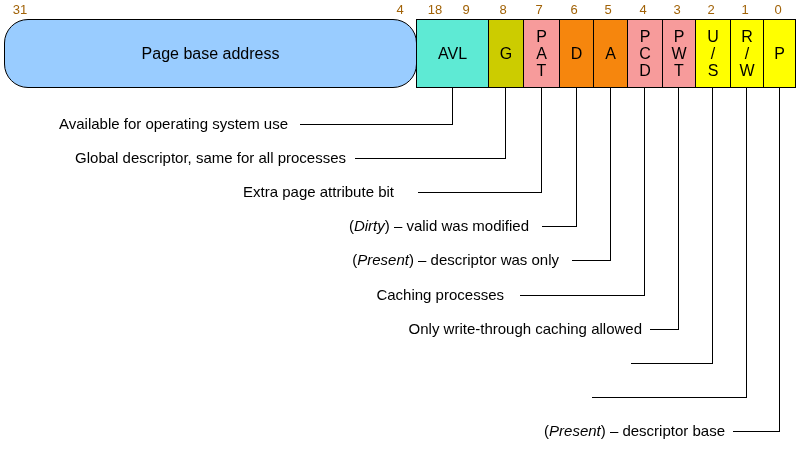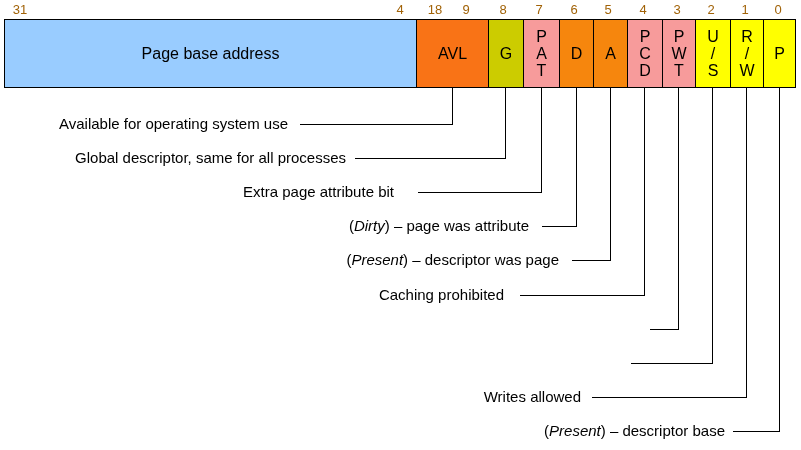--- a/index.html
+++ b/index.html
@@ -29,21 +29,21 @@
     box-sizing: border-box;
     border: 1px solid #000;
     display: flex;
     align-items: center;
     justify-content: center;
     text-align: center;
     font-size: 16px;
     line-height: 17px;
     white-space: pre-line;
   }
-  .cell.base { font-size: 16px; }
+  .cell.base { font-size: 16px; border-radius: 24px; }
   .wires {
     position: absolute;
     left: 0; top: 0;
     width: 801px; height: 450px;
     pointer-events: none;
   }
   .wires path {
     fill: none;
     stroke: #000;
     stroke-width: 1;
@@ -72,21 +72,21 @@
   <span class="bit" style="left:539px">7</span>
   <span class="bit" style="left:574px">6</span>
   <span class="bit" style="left:608px">5</span>
   <span class="bit" style="left:643px">4</span>
   <span class="bit" style="left:677px">3</span>
   <span class="bit" style="left:711px">2</span>
   <span class="bit" style="left:745px">1</span>
   <span class="bit" style="left:778px">0</span>
 
   <div class="cell base" style="left: 4px; width: 413px; background-color: rgb(153, 204, 255);"><span>Page base address</span></div>
-  <div class="cell" style="left: 416px; width: 73px; background-color: #f97316;"><span>AVL</span></div>
+  <div class="cell" style="left: 416px; width: 73px; background-color: #5eead4;"><span>AVL</span></div>
   <div class="cell" style="left: 488px; width: 36px; background-color: rgb(204, 204, 0);"><span>G</span></div>
   <div class="cell" style="left: 523px; width: 37px; background-color: rgb(247, 155, 155);"><span>P
 A
 T</span></div>
   <div class="cell" style="left: 559px; width: 35px; background-color: rgb(246, 134, 13);"><span>D</span></div>
   <div class="cell" style="left: 593px; width: 35px; background-color: rgb(246, 134, 13);"><span>A</span></div>
   <div class="cell" style="left: 627px; width: 36px; background-color: rgb(247, 155, 155);"><span>P
 C
 D</span></div>
   <div class="cell" style="left: 662px; width: 34px; background-color: rgb(247, 155, 155);"><span>P
@@ -109,19 +109,19 @@
     <path d="M644.5 87 V295.5 H520"></path>
     <path d="M678.5 87 V329.5 H650"></path>
     <path d="M712.5 87 V363.5 H631"></path>
     <path d="M746.5 87 V397.5 H592"></path>
     <path d="M779.5 87 V431.5 H733"></path>
   </svg>
 
   <div class="ann" style="top:114px;right:513px"><span>Available for operating system use</span><i></i><span></span></div>
   <div class="ann" style="top:182px;right:407px"><span>Extra page attribute bit</span><i></i><span></span></div>
   <div class="ann" style="top:148px;right:455px"><span>Global descriptor, same for all processes</span><i></i><span></span></div>
-  <div class="ann" style="top:216px;right:272px"><span>(</span><i>Dirty</i><span>) – page was attribute</span></div>
-  <div class="ann" style="top:250px;right:242px"><span>(</span><i>Present</i><span>) – descriptor was page</span></div>
-  <div class="ann" style="top:285px;right:297px"><span>Caching prohibited</span><i></i><span></span></div>
-  <div class="ann" style="top:387px;right:220px"><span>Writes allowed</span><i></i><span></span></div>
+  <div class="ann" style="top:216px;right:272px"><span>(</span><i>Dirty</i><span>) – valid was modified</span></div>
+  <div class="ann" style="top:250px;right:242px"><span>(</span><i>Present</i><span>) – descriptor was only</span></div>
+  <div class="ann" style="top:285px;right:297px"><span>Caching processes</span><i></i><span></span></div>
+  <div class="ann" style="top:319px;right:159px"><span>Only write-through caching allowed</span><i></i><span></span></div>
   <div class="ann" style="top:421px;right:76px"><span>(</span><i>Present</i><span>) – descriptor base</span></div>
 
 </div>
 
 </body></html>

